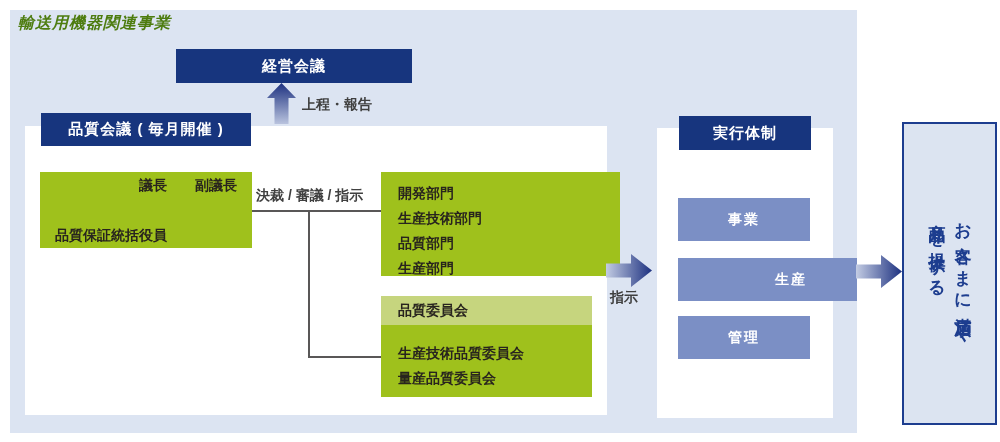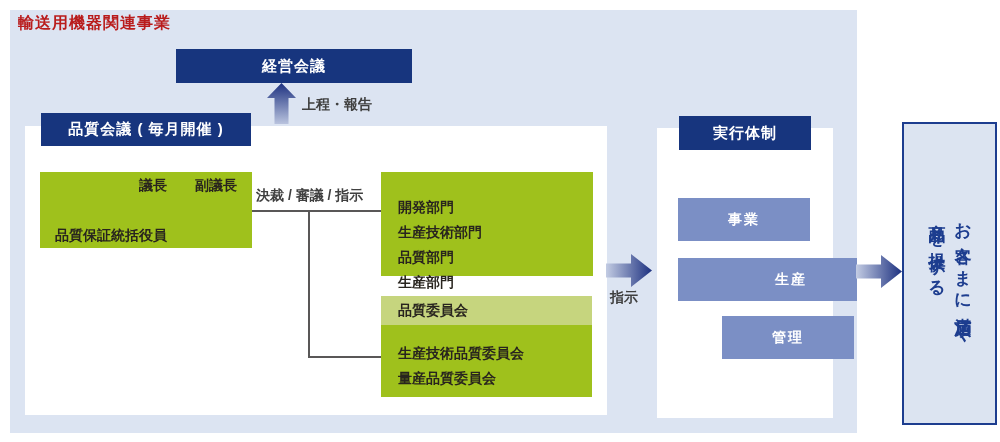--- a/index.html
+++ b/index.html
@@ -3,21 +3,21 @@
 <meta charset="utf-8">
 <style>
   html,body{margin:0;padding:0;background:#ffffff;}
   .canvas{
     position:relative;width:1000px;height:442px;overflow:hidden;
     font-family:"Liberation Sans","DejaVu Sans",sans-serif;
     background:#ffffff;
   }
   .abs{position:absolute;}
   .main-panel{left:10px;top:10px;width:847px;height:423px;background:#dce4f2;}
-  .page-title{left:18px;top:13px;font-size:16px;font-weight:bold;color:#b91c1c;letter-spacing:1px;}
+  .page-title{left:18px;top:13px;font-size:16px;font-weight:bold;color:#4d7c0f;letter-spacing:1px;font-style:italic;}
   .white-panel-left{left:25px;top:126px;width:582px;height:289px;background:#ffffff;}
   .white-panel-right{left:657px;top:128px;width:176px;height:290px;background:#ffffff;}
   .navy-box{
     background:#17357e;color:#ffffff;font-weight:bold;font-size:15px;
     display:flex;align-items:center;justify-content:center;letter-spacing:1px;
   }
   .keiei-box{left:176px;top:49px;width:236px;height:34px;}
   .hinshitsu-box{left:41px;top:113px;width:210px;height:33px;}
   .jikkou-box{left:679px;top:116px;width:132px;height:34px;}
   .chair-box{
@@ -32,42 +32,42 @@
   .chair-grid .person{text-align:left;}
   .label-dark{font-size:14px;font-weight:bold;color:#404040;white-space:nowrap;}
   .jotei-label{left:302px;top:96px;}
   .kessai-label{left:256px;top:187px;}
   .shiji-label{left:610px;top:289px;}
   .conn{background:#595757;}
   .line-h1{left:252px;top:210px;width:130px;height:2px;}
   .line-v{left:308px;top:210px;width:2px;height:148px;}
   .line-h2{left:308px;top:356px;width:74px;height:2px;}
   .dept-box{
-    left:381px;top:172px;width:212px;height:104px;background:#9fc11c;
-    box-sizing:border-box;padding:23px 0 0 17px;
+    left:381px;top:172px;width:239px;height:104px;background:#9fc11c;
+    box-sizing:border-box;padding:9px 0 0 17px;
     font-size:14px;font-weight:bold;color:#28241e;line-height:25px;
   }
   .committee-box{left:381px;top:296px;width:211px;height:82px;}
   .committee-header{
     height:29px;background:#c6d57e;box-sizing:border-box;padding-left:17px;
     display:flex;align-items:center;font-size:14px;font-weight:bold;color:#28241e;
   }
   .committee-body{
     height:72px;background:#9fc11c;box-sizing:border-box;padding:16px 0 0 17px;
     font-size:14px;font-weight:bold;color:#28241e;line-height:25px;
   }
   .unit-box{
     left:678px;width:132px;height:43px;background:#7b8fc5;color:#ffffff;
     font-size:14px;font-weight:bold;display:flex;align-items:center;justify-content:center;
     letter-spacing:2px;
     font-family:Liberation Serif, serif;
   }
   .unit-0{top:198px;}
   .unit-1{top:258px;padding-left:47px;}
-  .unit-2{top:316px;margin-left:44px;}
+  .unit-2{top:316px;}
   .up-arrow{left:267px;top:83px;width:29px;height:41px;}
   .right-arrow-1{left:606px;top:254px;width:46px;height:33px;}
   .right-arrow-2{left:856px;top:255px;width:46px;height:33px;}
   .customer-box{
     left:902px;top:122px;width:95px;height:303px;box-sizing:border-box;
     background:#dce4f1;border:2px solid #1d3d8f;
     display:flex;align-items:center;justify-content:center;
   }
   .customer-text{
     writing-mode:vertical-rl;text-orientation:upright;

